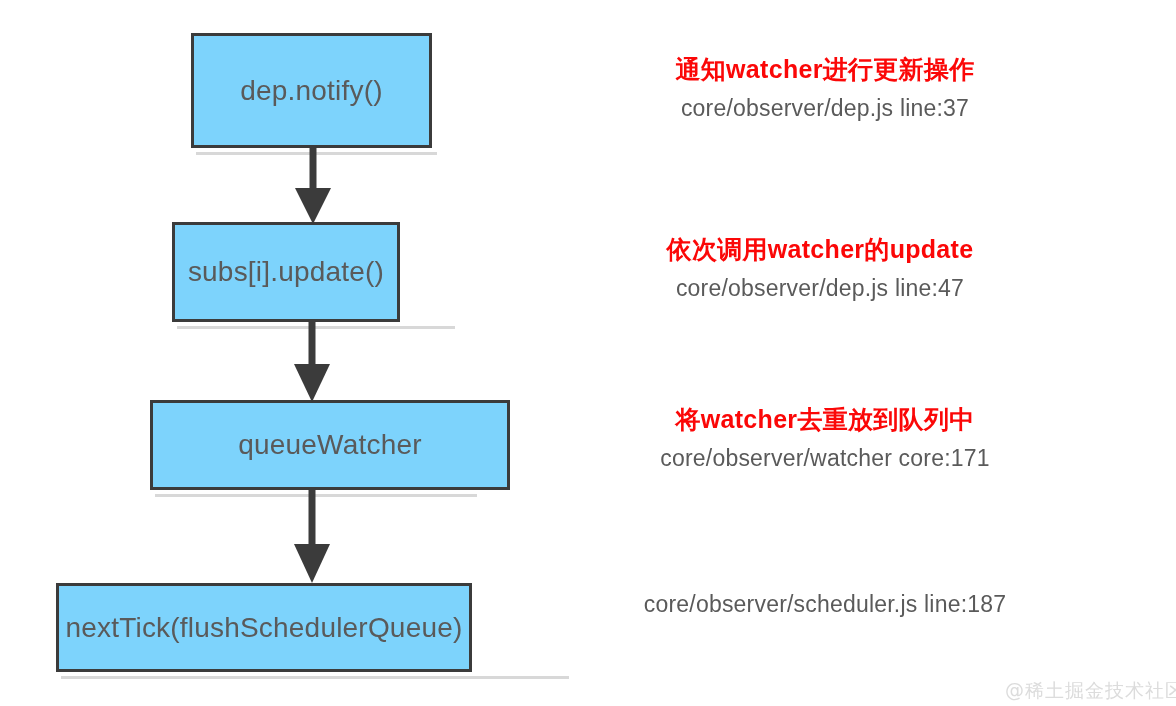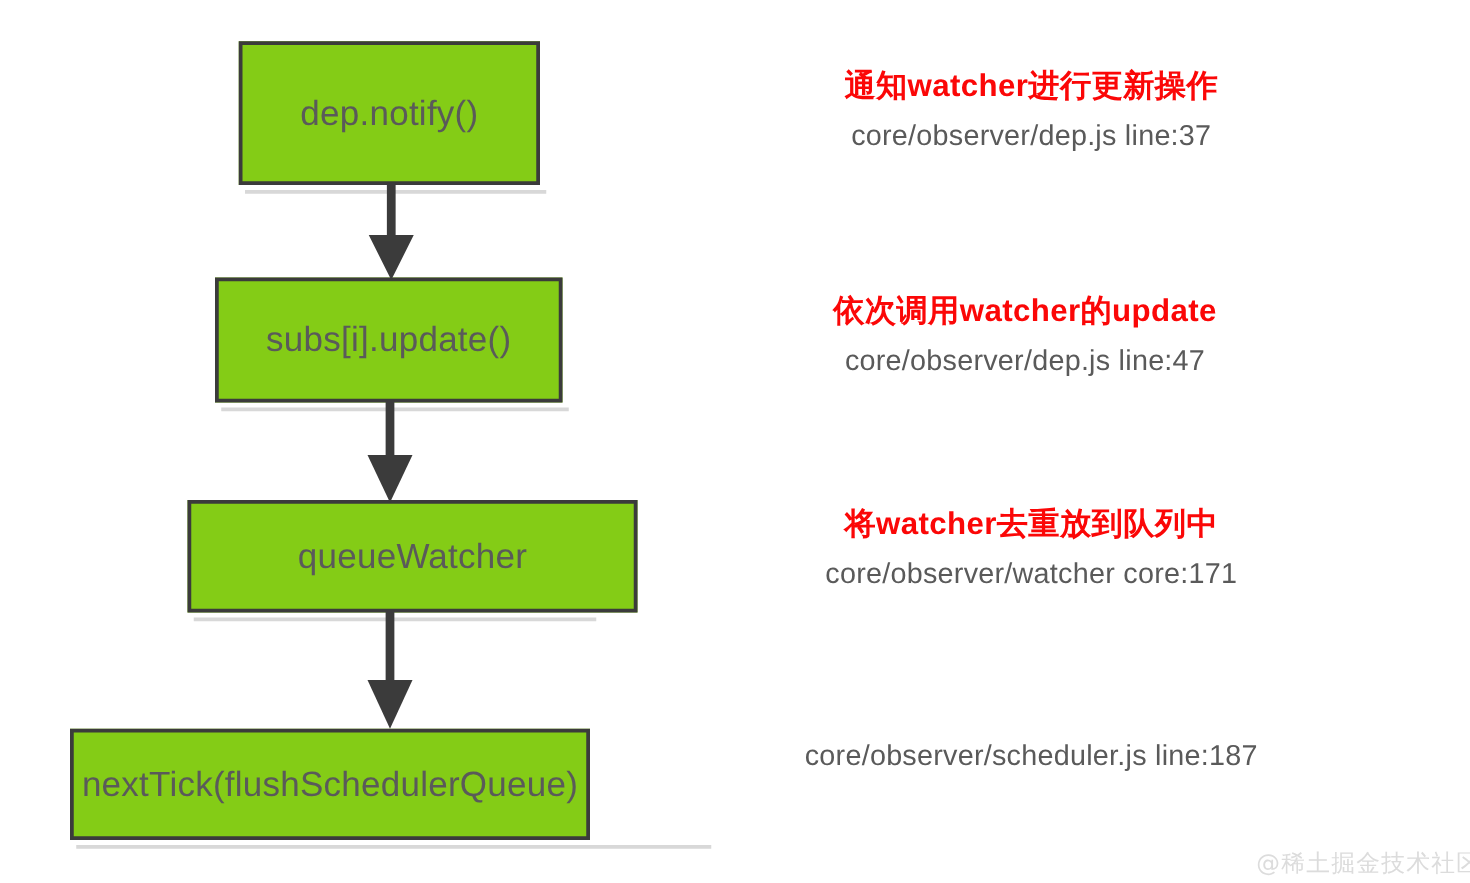--- a/index.html
+++ b/index.html
@@ -15,39 +15,39 @@
     width: 1176px;
     height: 706px;
     background: #ffffff;
     overflow: hidden;
   }
 
   
   .node {
     position: absolute;
     box-sizing: border-box;
-    background: #84cc16;
+    background: #7dd3fc;
     border: 3px solid #3b3b3b;
     display: flex;
     align-items: center;
     justify-content: center;
     color: #5a5a5a;
     font-family: "Liberation Sans", sans-serif;
     font-weight: 400;
     letter-spacing: 0.2px;
     white-space: nowrap;
   }
   .node-shadow {
     position: absolute;
     background: #d8d8d8;
     z-index: 0;
   }
 
   #node-dep-notify   { left: 191px; top: 33px;  width: 241px; height: 115px; font-size: 28px; }
-  #node-subs-update  { left: 172px; top: 222px; width: 278px; height: 100px; font-size: 28px; }
+  #node-subs-update  { left: 172px; top: 222px; width: 228px; height: 100px; font-size: 28px; }
   #node-queue-watcher{ left: 150px; top: 400px; width: 360px; height: 90px;  font-size: 28px; }
   #node-next-tick    { left: 56px;  top: 583px; width: 416px; height: 89px;  font-size: 28px; }
 
   
   .arrow {
     position: absolute;
   }
 
   
   .annotation {

